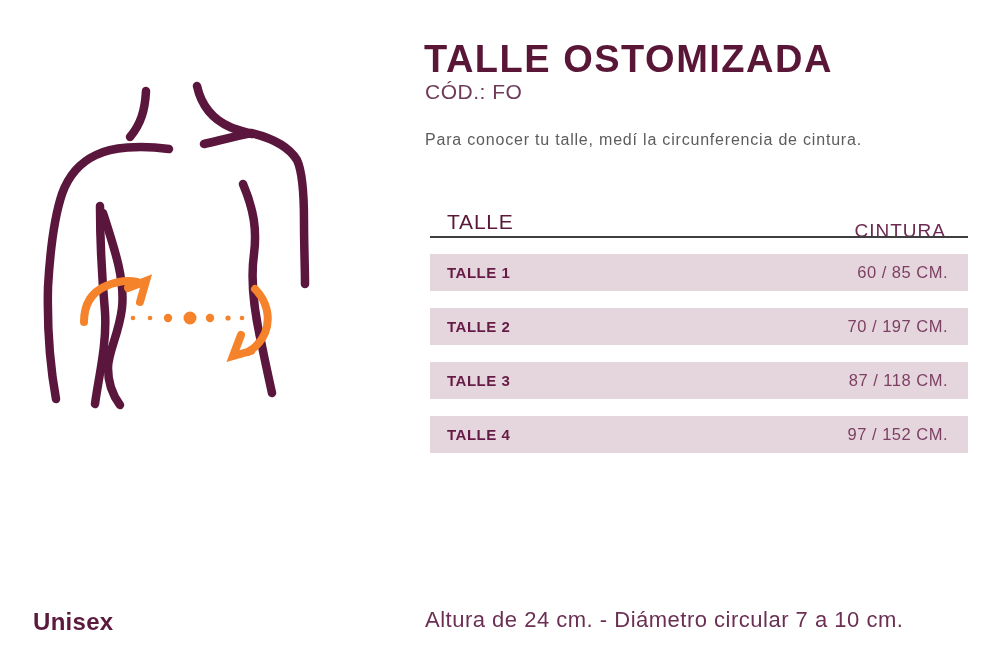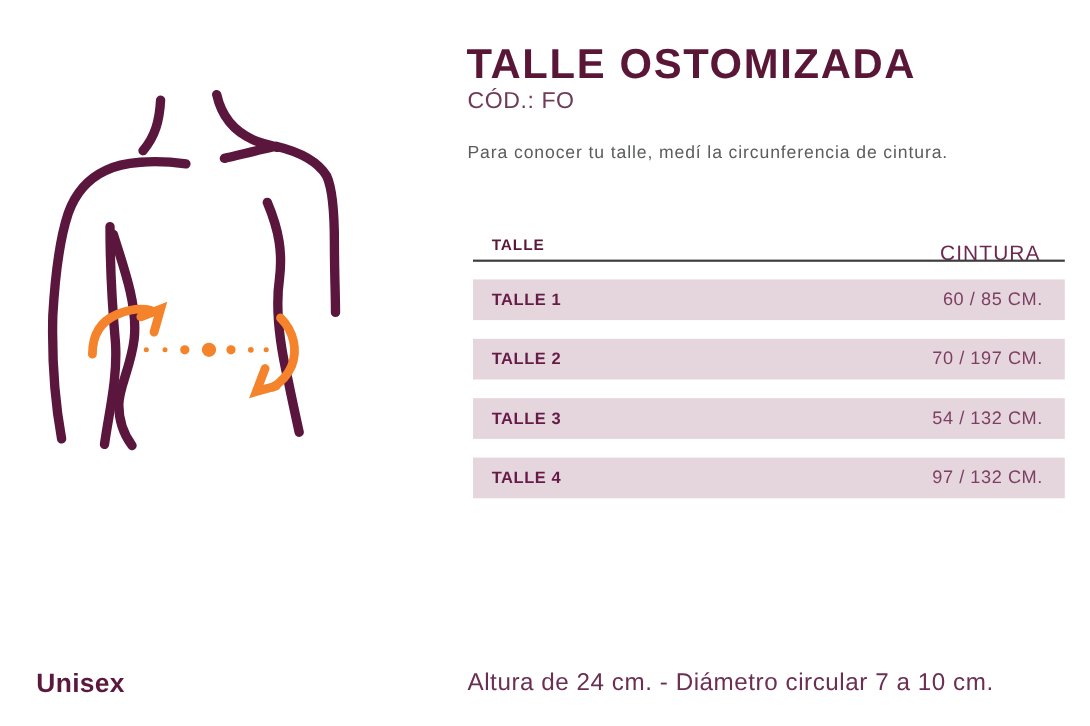--- a/index.html
+++ b/index.html
@@ -7,21 +7,21 @@
     position:relative; width:991px; height:660px; background:#ffffff;
     font-family:"Liberation Sans","DejaVu Sans",sans-serif; overflow:hidden;
   }
   .abs { position:absolute; }
 
   .title { left:424px; top:38px; font-size:38px; font-weight:700; letter-spacing:1.5px; color:#591637; }
   .code  { left:425px; top:80px; font-size:21px; color:#6F3B59; letter-spacing:0.5px; }
   .intro { left:425px; top:131px; font-size:16px; color:#5B5C5E; letter-spacing:0.8px; }
 
   .thead { left:430px; top:201px; width:538px; display:flex; justify-content:space-between; align-items:center; }
-  .th-left  { font-weight:700; font-size:14px; color:#5B1839; letter-spacing:0.8px; padding-left:17px; }
+  .th-left  { font-weight:400; font-size:21px; color:#5B1839; letter-spacing:0.8px; padding-left:17px; }
   .th-right { font-size:19px; color:#6D2A51; letter-spacing:1px; padding-right:22px;margin-top:19px; }
   .hline { left:430px; top:236px; width:538px; height:2px; background:#3E3E40; }
 
   .trow {
     left:430px; width:538px; height:37px; background:#E5D5DD;
     display:flex; justify-content:space-between; align-items:center;
   }
   .trow .lbl { padding-left:17px; font-weight:700; font-size:15px; color:#661B46; letter-spacing:0.5px; }
   .trow .val { padding-right:20px; font-size:16.5px; color:#7C3F63; letter-spacing:0.5px; }
   .r1 { top:254px; } .r2 { top:308px; } .r3 { top:362px; } .r4 { top:416px; }
@@ -80,23 +80,23 @@
   <div class="abs trow r1">
     <span class="lbl">TALLE 1</span>
     <span class="val">60 / 85 CM.</span>
   </div>
   <div class="abs trow r2">
     <span class="lbl">TALLE 2</span>
     <span class="val">70 / 197 CM.</span>
   </div>
   <div class="abs trow r3">
     <span class="lbl">TALLE 3</span>
-    <span class="val">54 / 132 CM.</span>
+    <span class="val">87 / 118 CM.</span>
   </div>
   <div class="abs trow r4">
     <span class="lbl">TALLE 4</span>
-    <span class="val">97 / 132 CM.</span>
+    <span class="val">97 / 152 CM.</span>
   </div>
 
   <div class="abs unisex">Unisex</div>
   <div class="abs note">Altura de 24 cm. - Diámetro circular 7 a 10 cm.</div>
 
 </div>
 
 </body></html>

